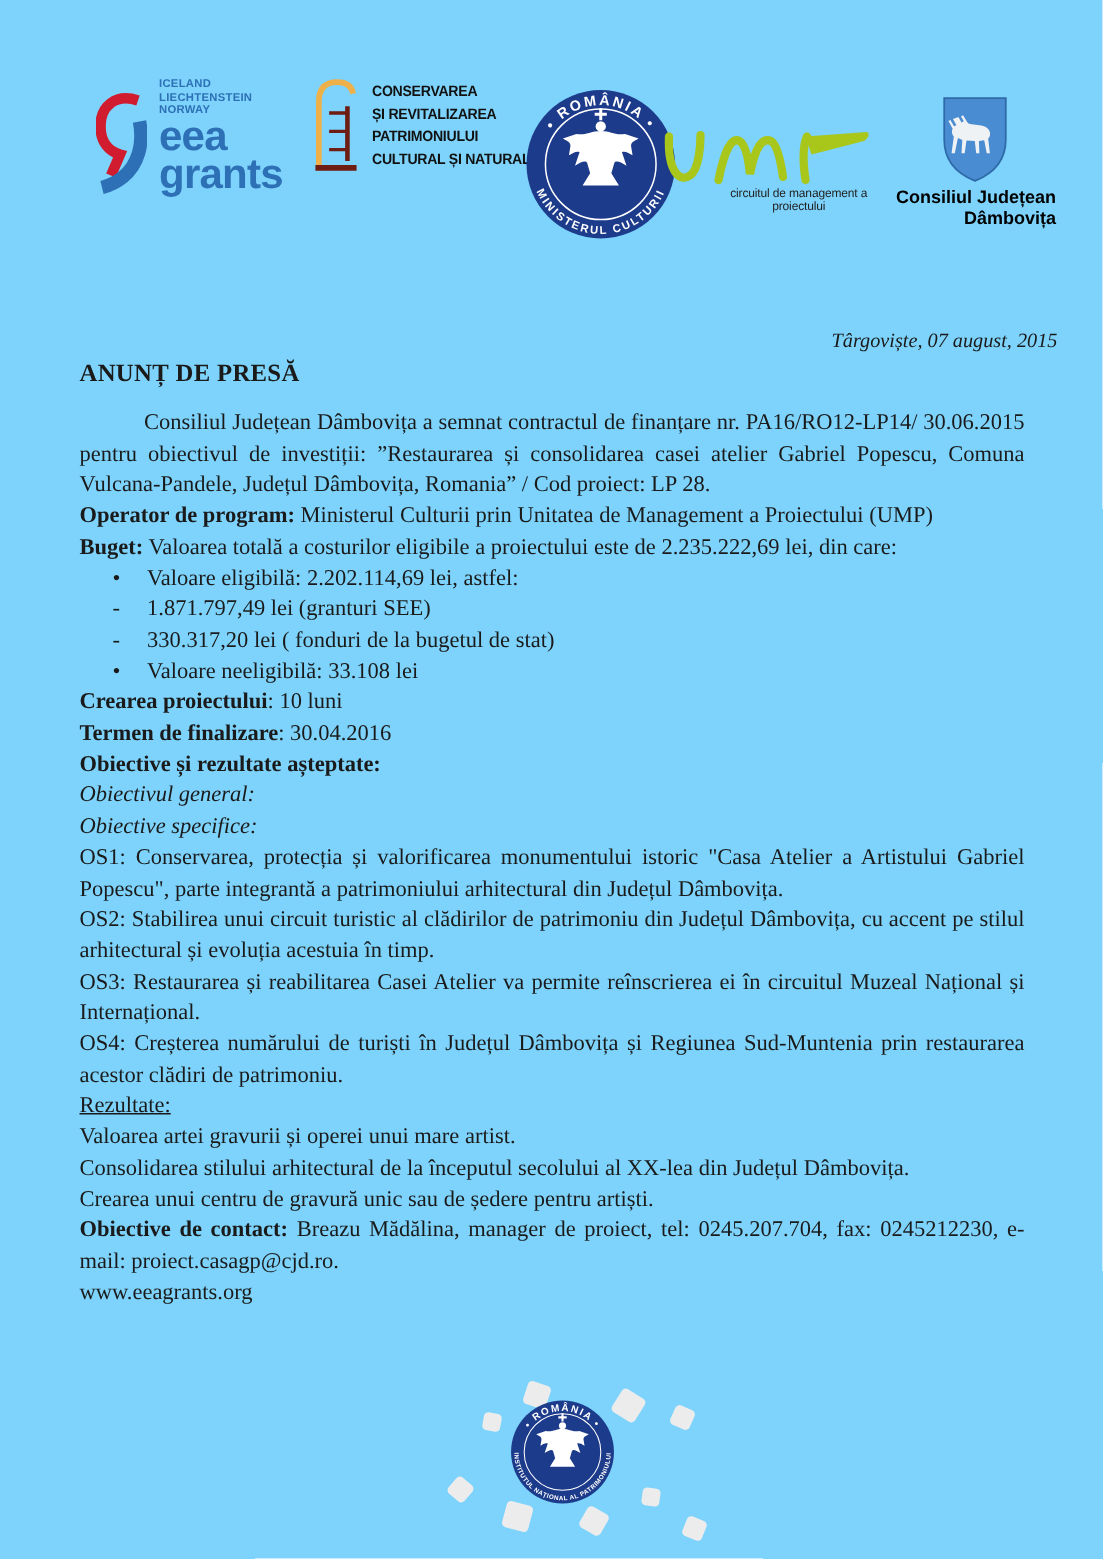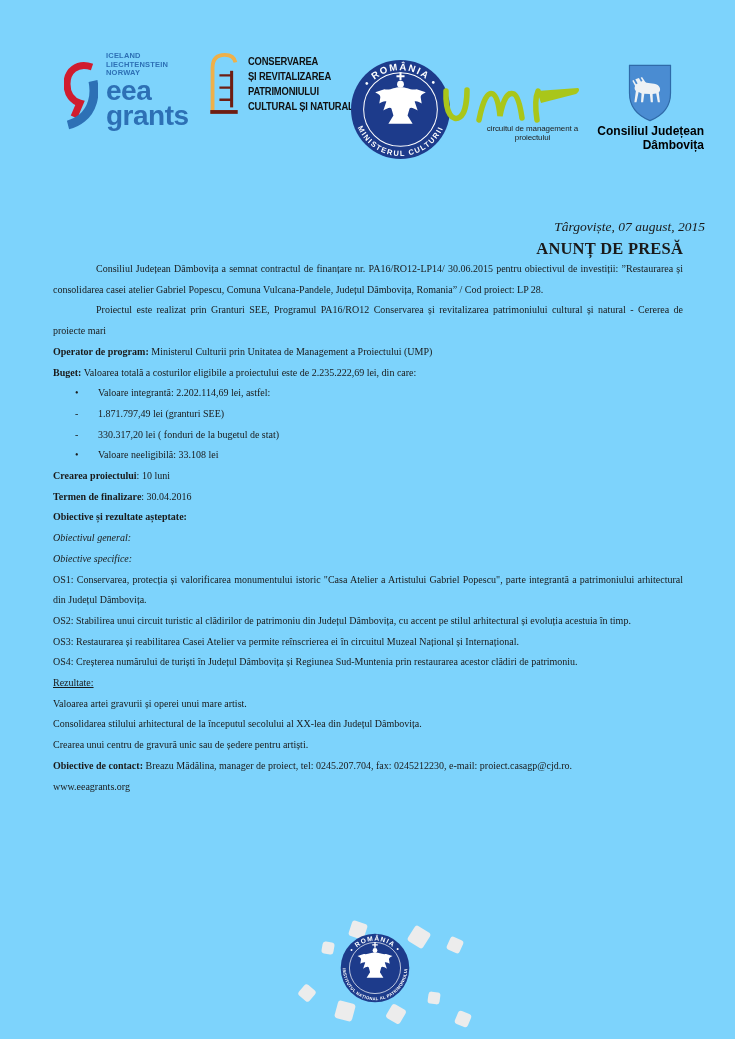--- a/index.html
+++ b/index.html
@@ -14,22 +14,22 @@
             font-size:28px;line-height:24px;letter-spacing:-.5px;}
   .cons-text{font-family:"Liberation Sans",sans-serif;font-weight:bold;color:#111;
              font-size:10px;line-height:15px;letter-spacing:-.2px;transform:scaleX(.94);transform-origin:left top;white-space:nowrap;}
   .ump-caption{font-family:"Liberation Sans",sans-serif;font-size:8px;color:#222;
                text-align:center;letter-spacing:-.1px;}
   .cjd-text{font-family:"Liberation Sans",sans-serif;font-weight:bold;font-size:12px;
             line-height:14px;color:#000;text-align:right;}
   
   .content{position:absolute;top:219px;left:53px;width:630px;}
   .date{ text-align:right;font-style:italic;font-size:13.5px;margin-right:-22px;line-height:16px;}
-  .title{text-align:right;font-weight:bold;font-size:16.5px;line-height:20px;margin-top:4px;letter-spacing:.2px;}
-  .bodytext{font-size:10px;line-height:20.7px;text-align:justify;font-family:Liberation Serif, serif;}
+  .title{text-align:left;font-weight:bold;font-size:16.5px;line-height:20px;margin-top:4px;letter-spacing:.2px;}
+  .bodytext{margin-top:13px;font-size:15px;line-height:20.7px;text-align:justify;font-family:Liberation Serif, serif;}
   .bodytext p{margin:0;}
   .indent{text-indent:43px;}
   .brow{position:relative;padding-left:45px;}
   .bmark{position:absolute;left:22px;}
   .it{font-style:italic;}
   .u{text-decoration:underline;}
   
   .wm{position:absolute;background:#ececec;border-radius:3px;}
 </style>
 </head>
@@ -111,27 +111,26 @@
       </div>
     </div>
   </div>
 
   <div class="content">
     <div class="date">Târgoviște, 07 august, 2015</div>
     <div class="title">ANUNȚ DE PRESĂ</div>
 
     <div class="bodytext">
       <p class="indent">Consiliul Județean Dâmbovița a semnat contractul de finanțare nr. PA16/RO12-LP14/ 30.06.2015 pentru obiectivul de investiții: ”Restaurarea și consolidarea casei atelier Gabriel Popescu, Comuna Vulcana-Pandele, Județul Dâmbovița, Romania” / Cod proiect: LP 28.</p>
-      <p class="indent">Proiectul este realizat prin Granturi SEE, Programul PA16/RO12 Conservarea și revitalizarea patrimoniului cultural și natural  - Cererea de proiecte mari</p>
 
       <p><b>Operator de program:</b><span> Ministerul Culturii prin Unitatea de Management a Proiectului (UMP)</span></p>
       <p><b>Buget:</b><span> Valoarea totală a costurilor eligibile a proiectului este de 2.235.222,69 lei, din care:</span></p>
 
       <div>
-        <div class="brow"><span class="bmark">•</span><span>Valoare integrantă: 2.202.114,69 lei, astfel:</span></div>
+        <div class="brow"><span class="bmark">•</span><span>Valoare eligibilă: 2.202.114,69 lei, astfel:</span></div>
         <div class="brow"><span class="bmark">-</span><span>1.871.797,49 lei (granturi SEE)</span></div>
         <div class="brow"><span class="bmark">-</span><span>330.317,20 lei ( fonduri de la bugetul de stat)</span></div>
         <div class="brow"><span class="bmark">•</span><span>Valoare neeligibilă: 33.108 lei</span></div>
       </div>
 
       <p><b>Crearea proiectului</b><span>: 10 luni</span></p>
       <p><b>Termen de finalizare</b><span>: 30.04.2016</span></p>
 
       <p><b>Obiective și rezultate așteptate:</b></p>
       <p class="it">Obiectivul general:</p>

